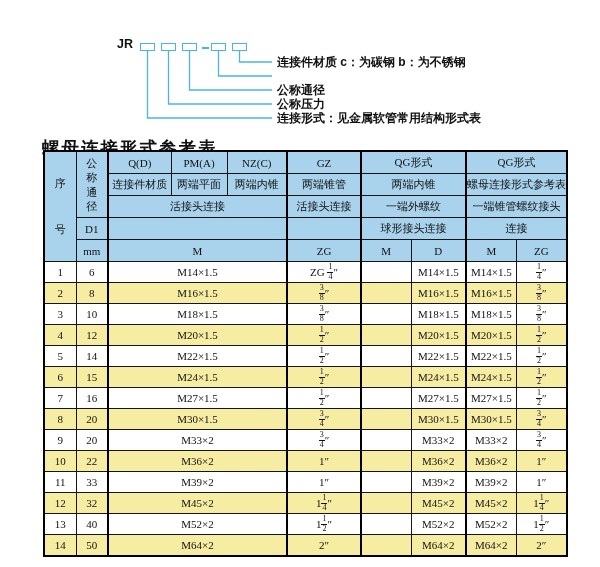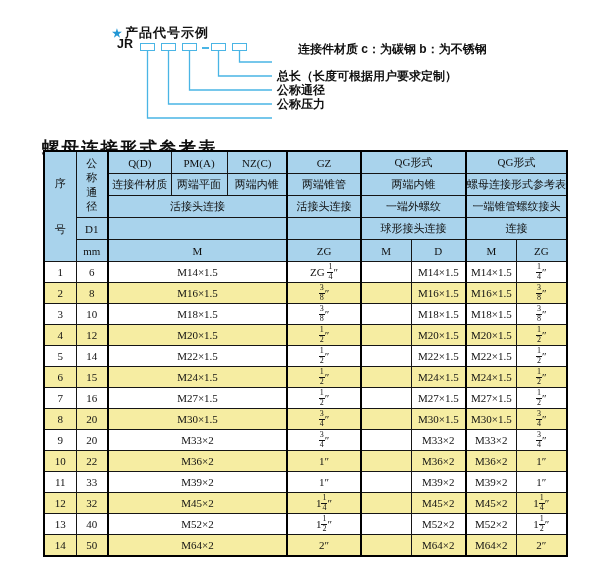--- a/index.html
+++ b/index.html
@@ -40,44 +40,43 @@
   .vert{display:inline-block;width:1.05em;word-break:break-all;white-space:normal;line-height:1.3;}
   .vert-wide{display:inline-block;width:1.05em;word-break:break-all;white-space:normal;line-height:4.1;font-family:Liberation Serif, serif;}
   .frac{display:inline-block;vertical-align:-0.4em;text-align:center;font-size:8px;line-height:1.1;}
   .frac .fn{display:block;border-bottom:1px solid #111;padding:0 1px;}
   .frac .fd{display:block;}
 </style>
 </head>
 <body>
 
 <div class="diagram">
-  <div class="star-heading"><span class="star">★</span><span>产品代号示例</span></div>
   <div class="jr-prefix">JR</div>
 
   <div class="code-box" style="left:140px;"></div>
   <div class="code-box" style="left:161px;"></div>
   <div class="code-box" style="left:182px;"></div>
   <div class="code-dash"></div>
   <div class="code-box" style="left:211px;"></div>
   <div class="code-box" style="left:232px;"></div>
 
   <svg class="leader-svg" width="600" height="130">
     <g fill="none" stroke="#4ab5e5" stroke-width="1.3">
       <polyline points="147.5,51 147.5,118 272,118"></polyline>
       <polyline points="168.5,51 168.5,104 272,104"></polyline>
       <polyline points="189.5,51 189.5,90 272,90"></polyline>
       <polyline points="218.5,51 218.5,76 272,76"></polyline>
       <polyline points="239.5,51 239.5,62 272,62"></polyline>
     </g>
   </svg>
 
-  <div class="code-label" style="top:42px;margin-left:21px;">连接件材质  c：为碳钢  b：为不锈钢</div>
-  <div class="code-label" style="top:69px;">总长（长度可根据用户要求定制）</div>
+  <div class="code-label" style="top:55px;">连接件材质  c：为碳钢  b：为不锈钢</div>
   <div class="code-label" style="top:83px;">公称通径</div>
   <div class="code-label" style="top:97px;">公称压力</div>
+  <div class="code-label" style="top:111px;">连接形式：见金属软管常用结构形式表</div>
 </div>
 
 <div class="table-title">螺母连接形式参考表</div>
 
 <table class="ref-table">
   <colgroup>
     <col style="width:32px">
       <col style="width:32px">
     <col style="width:63px">
       <col style="width:56px">

